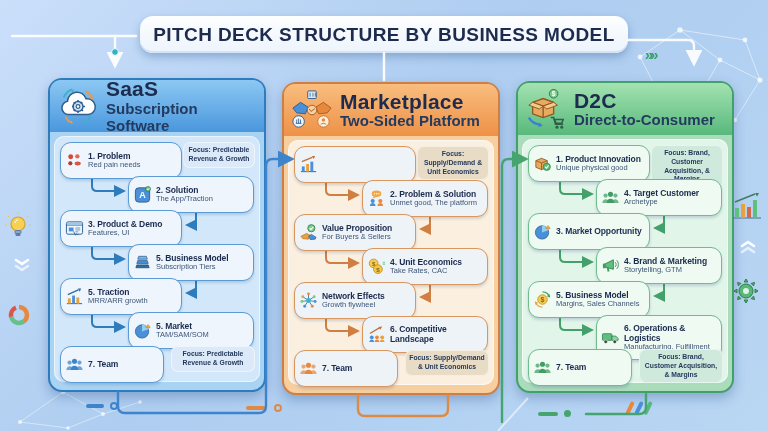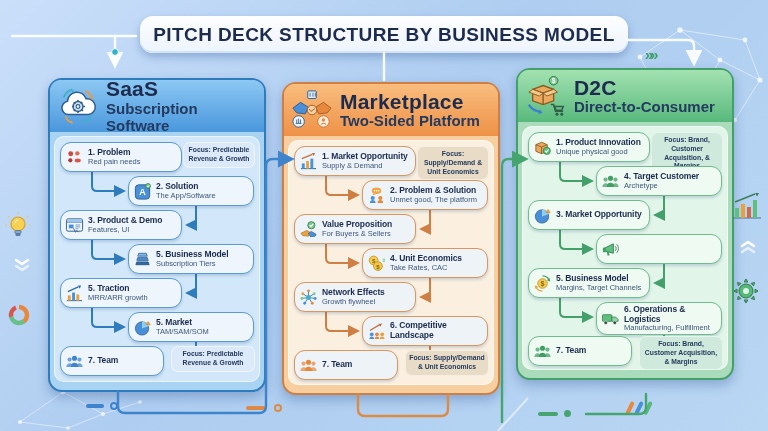--- a/index.html
+++ b/index.html
@@ -23,21 +23,21 @@
     background:linear-gradient(var(--h1),var(--h2));border-radius:11px 11px 0 0;}
   .hi{width:42px;height:42px;flex:0 0 42px;display:flex;}
   .hi svg{width:42px;height:42px;}
   .ht h2{margin:0;font-size:21px;line-height:1.02;color:#1c2b4e;letter-spacing:.2px;}
   .ht p{margin:0;font-size:15px;font-weight:bold;color:#243a5f;}
   .col-body{position:relative;margin:4px;border-radius:10px;background:var(--bb);
     height:calc(100% - 52px - 12px);box-shadow:inset 0 0 0 1px rgba(255,255,255,.55);}
   .conn{position:absolute;left:0;top:0;z-index:0;}
   .card{position:absolute;z-index:1;display:flex;gap:4px;align-items:center;
     background:var(--cb);border:1.5px solid var(--ce);border-radius:11px;
-    padding:2px 4px;min-height:30px;box-sizing:border-box;
+    padding:8px 4px;min-height:30px;box-sizing:border-box;
     box-shadow:0 2px 3px rgba(40,80,140,.2);}
   .card.left{left:6px;width:122px;}
   .card.right{left:74px;width:126px;}
   .card.team{width:104px;}
   .ci{width:19px;height:19px;flex:0 0 19px;color:var(--ic);}
   .ci svg{width:19px;height:19px;}
   .tx{display:flex;flex-direction:column;justify-content:center;}
   .ct{font-size:8.5px;font-weight:bold;color:#1b2b4e;line-height:1.12;letter-spacing:-.1px;}
   .cs{font-size:7.5px;color:#3e5679;line-height:1.12;}
   .badge{position:absolute;z-index:1;background:var(--bd);border-radius:7px;padding:4px 4px;
@@ -151,21 +151,21 @@
           </div>
           <div class="card right" style="top:40px">
             <span class="ci"><svg viewBox="0 0 20 20">
                 <rect x="2.5" y="3" width="15" height="15" rx="3.5" fill="#4a90d9" stroke="#2e5f90"></rect>
                 <text x="10" y="14.2" font-size="9.5" font-weight="bold" text-anchor="middle" fill="#fff">A</text>
                 <circle cx="15.8" cy="4.2" r="2.6" fill="#7ec98f" stroke="#2f7a4d" stroke-width=".8"></circle>
                 <path d="M14.7 4.2l.9 1 1.5-1.8" stroke="#fff" stroke-width=".9" fill="none"></path>
               </svg></span>
             <span class="tx">
               <span class="ct">2. Solution</span>
-              <span class="cs">The App/Software</span>
+              <span class="cs">The App/Traction</span>
             </span>
           </div>
           <div class="card left" style="top:74px">
             <span class="ci"><svg viewBox="0 0 20 20">
                 <rect x="1.5" y="3" width="17" height="13" rx="1.8" fill="#eef5fc" stroke="#2e5f90"></rect>
                 <path d="M2 6.5h16" stroke="#2e5f90" stroke-width=".8"></path>
                 <rect x="2.2" y="3.6" width="15.6" height="2.6" fill="#9cc6ea"></rect>
                 <rect x="4" y="9" width="5" height="4" fill="#4a90d9"></rect>
                 <path d="M11 9.5h5M11 11.5h5M11 13.5h3" stroke="#6a8db0" stroke-width=".9"></path>
                 <path d="M9 13l2 4 1.5-1.5L14 17" stroke="#2e5f90" fill="none" stroke-width=".9"></path>
@@ -268,24 +268,20 @@
           <div class="badge b-top">Focus: Supply/Demand &amp; Unit Economics</div>
           <div class="card left" style="top:6px">
             <span class="ci"><svg viewBox="0 0 20 20">
                 <path d="M2 17.5h16" stroke="#2e5f90"></path>
                 <rect x="3" y="12" width="3" height="5.5" fill="#4a90d9"></rect>
                 <rect x="7.5" y="9.5" width="3" height="8" fill="#e8a13c"></rect>
                 <rect x="12" y="7" width="3" height="10.5" fill="#4a90d9"></rect>
                 <path d="M3 7l11-4.5" stroke="#c0703c" stroke-width="1.3" fill="none"></path>
                 <path d="M13.5 1l3.5 0-1.5 3.2z" fill="#c0703c"></path>
               </svg></span>
-            <span class="tx">
-              <span class="ct">1. Market Opportunity</span>
-              <span class="cs">Supply &amp; Demand</span>
-            </span>
           </div>
           <div class="card right" style="top:40px">
             <span class="ci"><svg viewBox="0 0 20 20">
                 <ellipse cx="10" cy="5" rx="5" ry="3.4" fill="#f0a646"></ellipse>
                 <path d="M7 7.6L5.8 10 10 8.4z" fill="#f0a646"></path>
                 <circle cx="8" cy="5" r=".7" fill="#fff"></circle>
                 <circle cx="10.2" cy="5" r=".7" fill="#fff"></circle>
                 <circle cx="12.4" cy="5" r=".7" fill="#fff"></circle>
                 <circle cx="6" cy="12.6" r="2.2" fill="#4a90d9"></circle>
                 <path d="M3 18c0-2 1.4-3.2 3-3.2s3 1.2 3 3.2z" fill="#4a90d9"></path>
@@ -365,21 +361,21 @@
                 <path d="M18.6 15.8c0-2.5-1.9-4-3.6-4-.9 0-1.6.3-2.2.8 1.1 1 1.5 2.2 1.5 3.2z" opacity=".72"></path>
                 <path d="M5.6 15.8c0-2.7 2.1-4.4 4.4-4.4s4.4 1.7 4.4 4.4z"></path>
               </svg></span>
             <span class="tx">
               <span class="ct">7. Team</span>
             </span>
           </div>
           <div class="badge b-bottom">Focus: Supply/Demand &amp; Unit Economics</div>
         </div>
       </section>
-      <section class="column" style="left:516px;top:68px;height:312px;--ac:#43a06a;--h1:#a3e2b1;--h2:#58b97c;--mg:#aadcbc;--bb:#e2f5e9;--cb:#effaf2;--ce:#6fbd8d;--bd:#cfeadc;--ic:#3f9e63">
+      <section class="column" style="left:516px;top:81px;height:312px;--ac:#43a06a;--h1:#a3e2b1;--h2:#58b97c;--mg:#aadcbc;--bb:#e2f5e9;--cb:#effaf2;--ce:#6fbd8d;--bd:#cfeadc;--ic:#3f9e63">
         <header class="col-head">
           <span class="hi">
             <svg viewBox="0 0 44 44">
               <circle cx="30" cy="6" r="4.5" fill="#7ec98f" stroke="#2f7a4d"></circle>
               <text x="30" y="8.8" font-size="7" font-weight="bold" text-anchor="middle" fill="#fff">$</text>
               <path d="M8 15l11-4 11 4v12l-11 4-11-4z" fill="#e9a95e" stroke="#8a5a22" stroke-width="1.4"></path>
               <path d="M8 15l11 4 11-4M19 19v12" fill="none" stroke="#8a5a22" stroke-width="1.4"></path>
               <path d="M8 15l-4 3 11 4 4-3z" fill="#f3c98c" stroke="#8a5a22"></path>
               <path d="M30 15l4 3-11 4-4-3z" fill="#f3c98c" stroke="#8a5a22"></path>
               <path d="M27 31h3l2 7h8" fill="none" stroke="#2f5f46" stroke-width="1.6"></path>
@@ -448,33 +444,37 @@
               <span class="ct">3. Market Opportunity</span>
             </span>
           </div>
           <div class="card right" style="top:108px">
             <span class="ci"><svg viewBox="0 0 20 20">
                 <path d="M4 8.5L13 4v10L4 11.5z" fill="#5fbf7d" stroke="#2f7a4d" stroke-width=".9"></path>
                 <rect x="2" y="8" width="3" height="5" rx="1" fill="#3f9e63"></rect>
                 <path d="M6 12l1 4.5 2-.5-1-4" fill="#3f9e63"></path>
                 <path d="M14.8 6.5c1.5 1 1.5 4 0 5M16.5 4.5c2.4 2 2.4 7 0 9" stroke="#2f7a4d" fill="none" stroke-width=".9"></path>
               </svg></span>
+            <span class="tx">
+              <span class="ct">4. Brand &amp; Marketing</span>
+              <span class="cs">Storytelling, GTM</span>
+            </span>
           </div>
           <div class="card left" style="top:142px">
             <span class="ci"><svg viewBox="0 0 20 20">
                 <circle cx="10" cy="10" r="5" fill="#f5cd55" stroke="#c79a2a"></circle>
                 <text x="10" y="12.8" font-size="7.5" font-weight="bold" text-anchor="middle" fill="#8a6510">$</text>
                 <path d="M10 2a8 8 0 0 1 7.5 5.5" fill="none" stroke="#3f9e63" stroke-width="1.4"></path>
                 <path d="M17.2 4.2l.8 3.8-3.4-1.5z" fill="#3f9e63"></path>
                 <path d="M10 18a8 8 0 0 1-7.5-5.5" fill="none" stroke="#e8a13c" stroke-width="1.4"></path>
                 <path d="M2.8 15.8l-.8-3.8 3.4 1.5z" fill="#e8a13c"></path>
               </svg></span>
             <span class="tx">
               <span class="ct">5. Business Model</span>
-              <span class="cs">Margins, Target Channels</span>
+              <span class="cs">Margins, Sales Channels</span>
             </span>
           </div>
           <div class="card right" style="top:176px">
             <span class="ci"><svg viewBox="0 0 20 20">
                 <rect x="1.5" y="6" width="10" height="7" rx="1" fill="#5fbf7d" stroke="#2f7a4d" stroke-width=".8"></rect>
                 <path d="M11.5 8.5h4l2.5 2.5v2h-6.5z" fill="#8fd4a5" stroke="#2f7a4d" stroke-width=".8"></path>
                 <circle cx="5" cy="14.5" r="1.9" fill="#2f4f3d" stroke="#fff" stroke-width=".6"></circle>
                 <circle cx="14.5" cy="14.5" r="1.9" fill="#2f4f3d" stroke="#fff" stroke-width=".6"></circle>
               </svg></span>
             <span class="tx">

